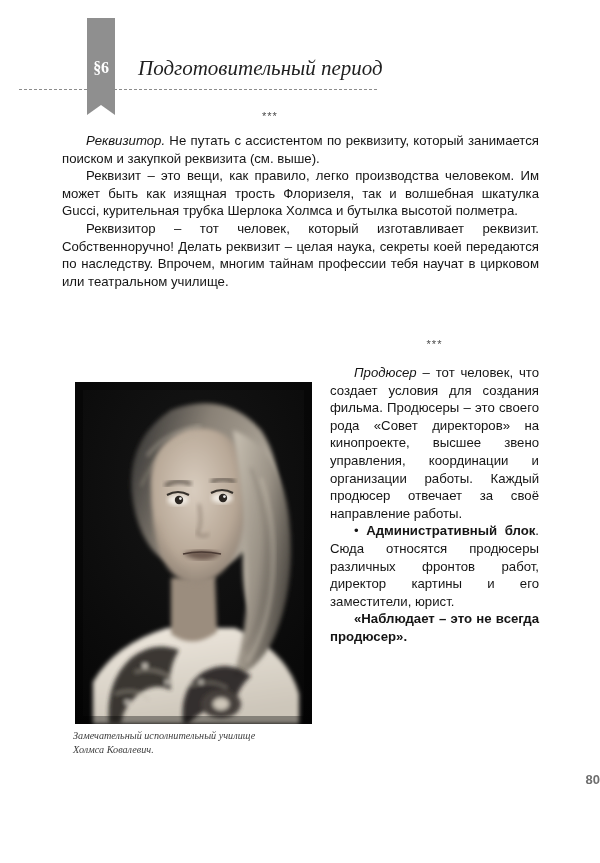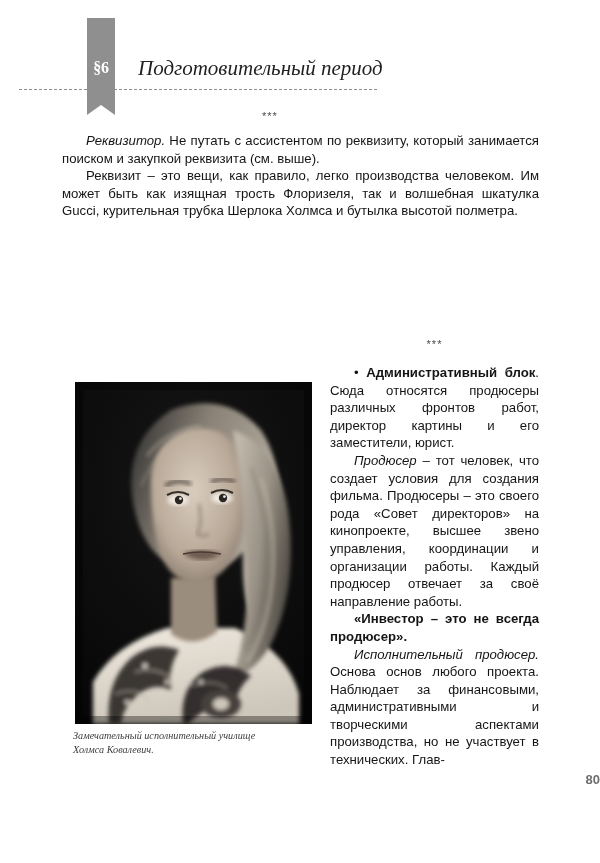--- a/index.html
+++ b/index.html
@@ -190,20 +190,21 @@
     <div class="section-title">Подготовительный период</div>
   </div>
 
   <div class="full-col">
     <div class="stars">***</div>
 
     <p class="body"><em>Реквизитор.</em><span> Не путать с ассистентом по реквизиту, который занимается поиском и закупкой реквизита (см. выше).</span></p>
 
     <p class="body"><span>Реквизит – это вещи, как правило, легко производства человеком. Им может быть как изящная трость Флоризеля, так и волшебная шкатулка Gucci, курительная трубка Шерлока Холмса и бутылка высотой полметра.</span></p>
 
+    <p class="body"><span>Реквизитор – тот человек, который изготавливает реквизит. Собственноручно! Делать реквизит – целая наука, секреты коей передаются по наследству. Впрочем, многим тайнам профессии тебя научат в цирковом или театральном училище.</span></p>
 
   </div>
 
   <div class="photo-frame">
     <svg width="237" height="342" viewBox="0 0 237 342">
       <defs>
         <linearGradient id="hairL" x1="0" y1="0" x2="1" y2="0.5">
           <stop offset="0%" stop-color="#2a2a2a"></stop>
           <stop offset="45%" stop-color="#8a8277"></stop>
           <stop offset="100%" stop-color="#b9b1a4"></stop>
@@ -293,24 +294,23 @@
 
   <div class="photo-caption">
     <span>Замечательный исполнительный училище</span>
     <br>
     <span>Холмса Ковалевич.</span>
   </div>
 
   <div class="right-col">
     <div class="stars">***</div>
 
+    <p class="body"><em>Продюсер</em><span> – тот человек, что создает условия для создания фильма. Продюсеры – это своего рода «Совет директоров» на кинопроекте, высшее звено управления, координации и организации работы. Каждый продюсер отвечает за своё направление работы.</span></p>
+
     <p class="body"><span>•</span><span>&nbsp;</span><strong>Административный блок</strong><span>.</span><span> Сюда относятся продюсеры различных фронтов работ, директор картины и его заместители, юрист.</span></p>
 
-    <p class="body"><em>Продюсер</em><span> – тот человек, что создает условия для создания фильма. Продюсеры – это своего рода «Совет директоров» на кинопроекте, высшее звено управления, координации и организации работы. Каждый продюсер отвечает за своё направление работы.</span></p>
-
-    <p class="body pullquote">«Инвестор – это не всегда продюсер».</p>
-
-    <p class="body"><em>Исполнительный продюсер.</em><span> Основа основ любого проекта. Наблюдает за финансовыми, административными и творческими аспектами производства, но не участвует в технических. Глав-</span></p>
+    <p class="body pullquote">«Наблюдает – это не всегда продюсер».</p>
+
   </div>
 
   <div class="page-number">80</div>
 
 </div>
 
 </body></html>

